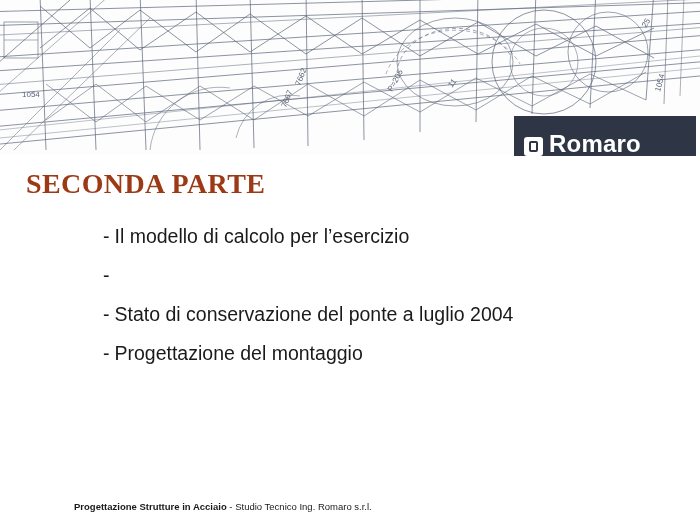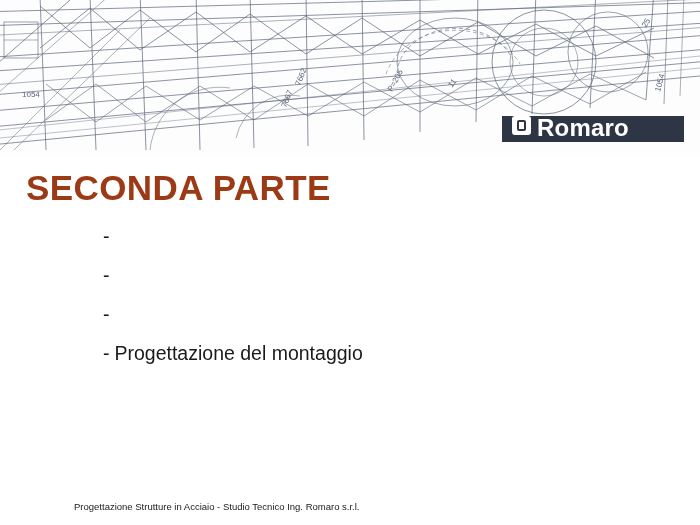--- a/index.html
+++ b/index.html
@@ -31,27 +31,27 @@
     overflow: hidden;
     background: #fdfdfd;
   }
   .header-band svg {
     display: block;
   }
 
   
   .logo-box {
     position: absolute;
-    right: 16px;
+    right: 4px;
     top: 116px;
     width: 182px;
-    height: 26px;
+    height: 40px;
     background: #2e3646;
     display: flex;
-    align-items: flex-start;
+    align-items: flex-end;
     padding-left: 10px;
     box-sizing: border-box;
   }
   .logo-mark {
     width: 19px;
     height: 19px;
     background: #ffffff;
     border-radius: 3px;
     margin-right: 6px;
     flex: none;
@@ -75,25 +75,25 @@
     letter-spacing: 0.2px;
     line-height: 1;
     font-family: "Liberation Sans", sans-serif;
   }
 
   
   .slide-title {
     position: absolute;
     left: 26px;
     top: 168px;
-    font-size: 35px;
+    font-size: 28px;
     font-weight: bold;
     color: #9c3a16;
     letter-spacing: 0.4px;
-    font-family: Liberation Sans, sans-serif;
+    font-family: Liberation Serif, serif;
   }
 
   
   .bullets {
     position: absolute;
     left: 103px;
     top: 225px;
     width: 580px;
   }
   .bullet-row {
@@ -113,21 +113,21 @@
   .footer {
     position: absolute;
     left: 26px;
     bottom: 13px;
     font-size: 9.5px;
     color: #1a1a1a;
     white-space: nowrap;
     font-family: "Liberation Sans", sans-serif;
   }
   .footer b {
-    font-weight: normal;
+    font-weight: bold;
     padding-left: 48px;
   }
   .footer .sep {
     font-weight: normal;
   }
 </style>
 </head>
 <body>
 
 <div class="slide">
@@ -211,26 +211,28 @@
   <div class="logo-box">
     <span class="logo-mark"></span>
     <span class="logo-text">Romaro</span>
   </div>
 
   <div class="slide-title">SECONDA PARTE</div>
 
   <div class="bullets">
     <div class="bullet-row">
       <span class="bullet-dash">-</span>
-    </div>
-    <div class="bullet-row">
-      <span class="bullet-dash">-</span>
-    </div>
-    <div class="bullet-row">
-      <span class="bullet-dash">-</span>
+      <span>Il modello di calcolo per l’esercizio</span>
+    </div>
+    <div class="bullet-row">
+      <span class="bullet-dash">-</span>
+    </div>
+    <div class="bullet-row">
+      <span class="bullet-dash">-</span>
+      <span>Stato di conservazione del ponte a luglio 2004</span>
     </div>
     <div class="bullet-row">
       <span class="bullet-dash">-</span>
       <span>Progettazione del montaggio</span>
     </div>
   </div>
 
   <div class="footer">
     <b>Progettazione Strutture in Acciaio</b><span class="sep"> - Studio Tecnico Ing. Romaro s.r.l.</span>
   </div>

